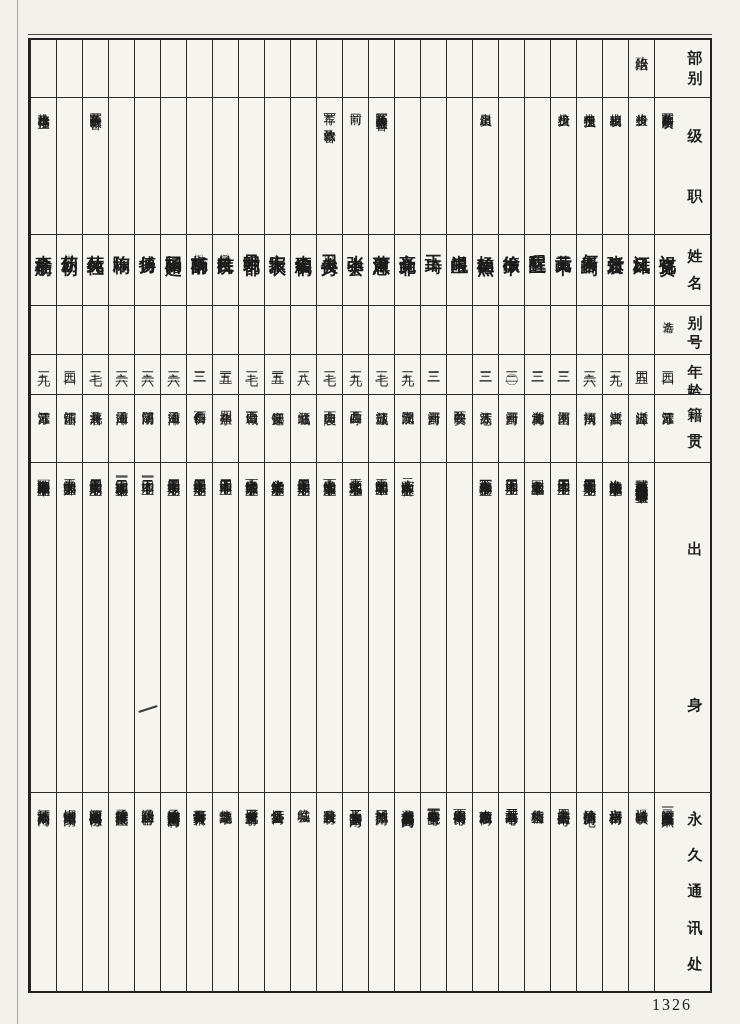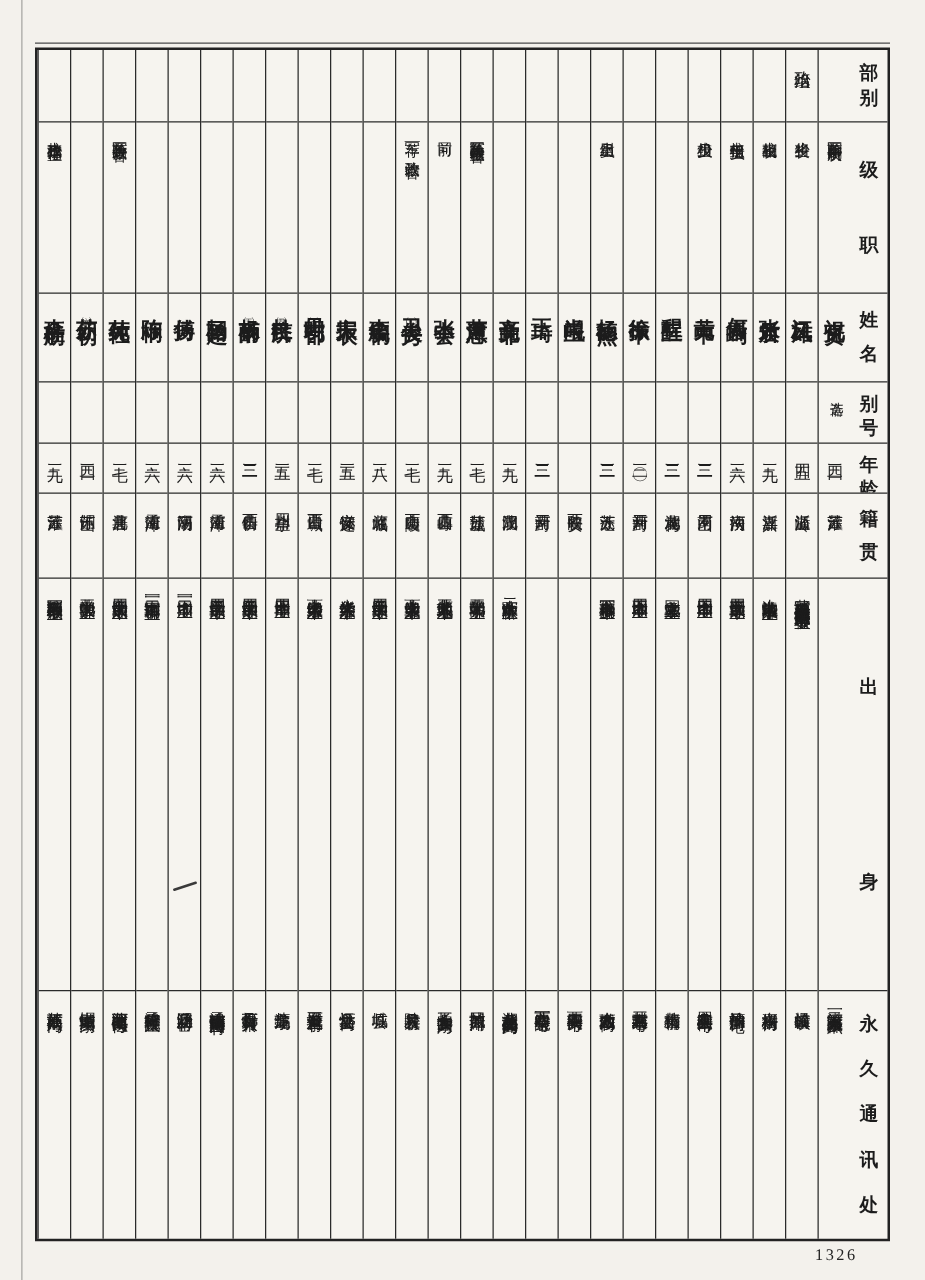--- a/index.html
+++ b/index.html
@@ -53,21 +53,21 @@
   .row-address .vtext{font-size:13px;letter-spacing:0.5px;}
   .note{font-size:9px;font-weight:400;letter-spacing:0;display:inline;}
   
   .hcell{
     display:flex;flex-direction:column;align-items:center;
     justify-content:space-around;padding:8px 0;
   }
   .hchar{font-size:15px;font-weight:600;}
   .page-number{
     position:absolute;left:652px;top:996px;
-    font-size:13px;letter-spacing:2px;color:#222;
+    font-size:16px;letter-spacing:2px;color:#222;
   }
   
   .pen-mark{
     position:absolute;left:138px;top:708px;width:20px;height:2px;
     background:#3a3a3a;transform:rotate(-18deg);border-radius:2px;
   }
 </style>
 </head>
 <body>
 

